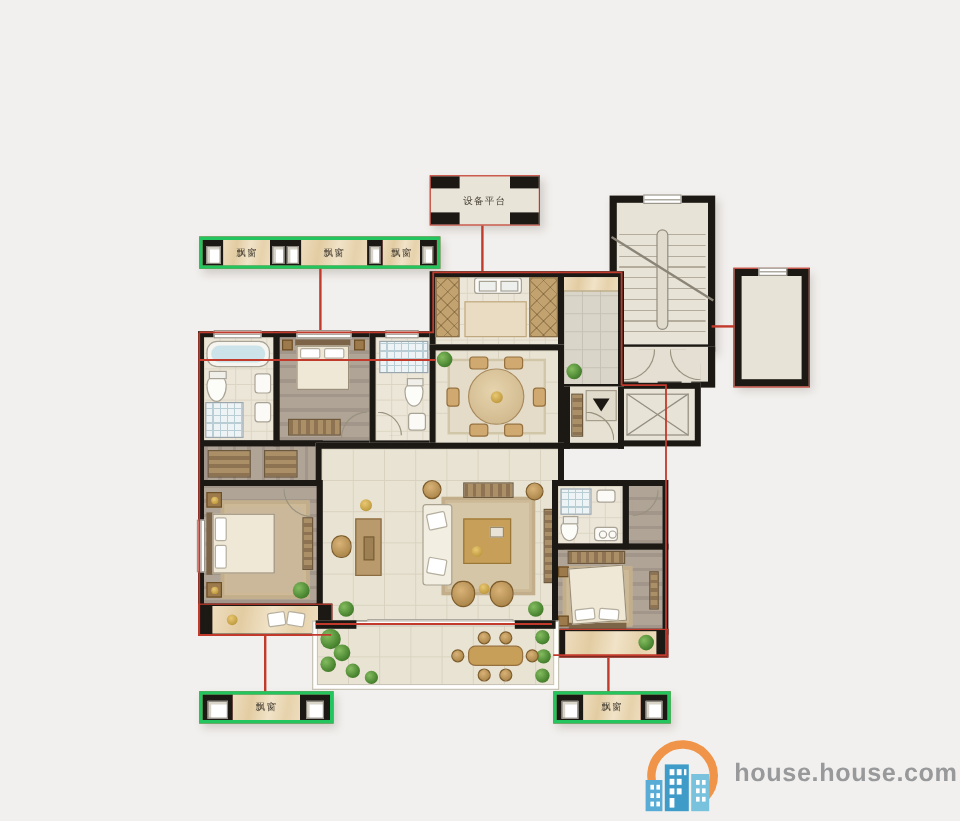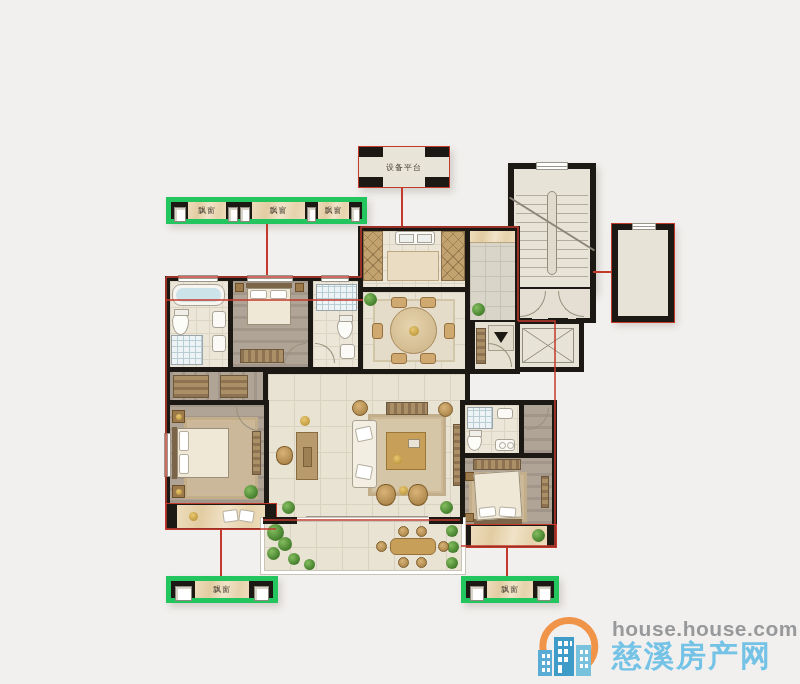--- a/index.html
+++ b/index.html
@@ -32,21 +32,21 @@
   .rug{position:absolute;background:#d6c6a8;border:3px solid #c2ae8a;box-shadow:inset 0 0 0 2px #cdb995}
   .pillow{position:absolute;background:#fff;border:1px solid #b5ae9e;border-radius:2px}
   .bedbody{position:absolute;background:#efe8d7;border:1px solid #9c8f79}
   .hb{position:absolute;background:#7b6448}
   .chair{position:absolute;background:#cfa96f;border:1px solid #96713f;border-radius:3px}
   .pouf{position:absolute;border-radius:50%;background:radial-gradient(circle at 40% 35%,#d8b277,#9f7a3f);border:1px solid #7e5c2a}
   .gold{position:absolute;background:radial-gradient(circle at 40% 35%,#e9c872,#b08a2e);border-radius:50%}
   .nstand{position:absolute;background:#9c7a4b;border:1px solid #6d4f27}
   .tri{position:absolute;width:0;height:0;border-left:7px solid transparent;border-right:7px solid transparent;border-top:11px solid #1c1814}
   .shadowed{box-shadow:3px 4px 7px rgba(90,80,70,.22)}
-  .bay{position:absolute;border:5px solid #22c55e;background:#ef4444;display:flex}
+  .bay{position:absolute;border:3px solid #22c55e;background:#ef4444;display:flex}
   .bseg-k{position:relative;background:#1c1814;height:100%}
   .bseg-m{position:relative;height:100%}
   #wm{position:absolute;right:2px;bottom:4px;display:flex;align-items:center;gap:4px}
   #wm .wm-url{font-size:21px;font-weight:bold;color:#97999b;letter-spacing:.5px;line-height:1.05}
   #wm .wm-site{font-size:30px;font-weight:bold;color:#74c3e6;letter-spacing:2px;line-height:1.05}
 </style>
 </head>
 <body>
 
 <div id="canvas">
@@ -337,17 +337,16 @@
       <rect x="44" y="35" width="15" height="31" fill="#79c2de"></rect>
       <rect x="48" y="40" width="3" height="4" fill="#fff"></rect>
         <rect x="53" y="40" width="3" height="4" fill="#fff"></rect>
       <rect x="48" y="47" width="3" height="4" fill="#fff"></rect>
         <rect x="53" y="47" width="3" height="4" fill="#fff"></rect>
       <rect x="48" y="54" width="3" height="4" fill="#fff"></rect>
         <rect x="53" y="54" width="3" height="4" fill="#fff"></rect>
     </svg>
     <div>
       <div class="wm-url">house.house.com</div>
-      <div class="wm-site">慈溪房产网</div>
     </div>
   </div>
 
 </div>
 
 </body></html>

